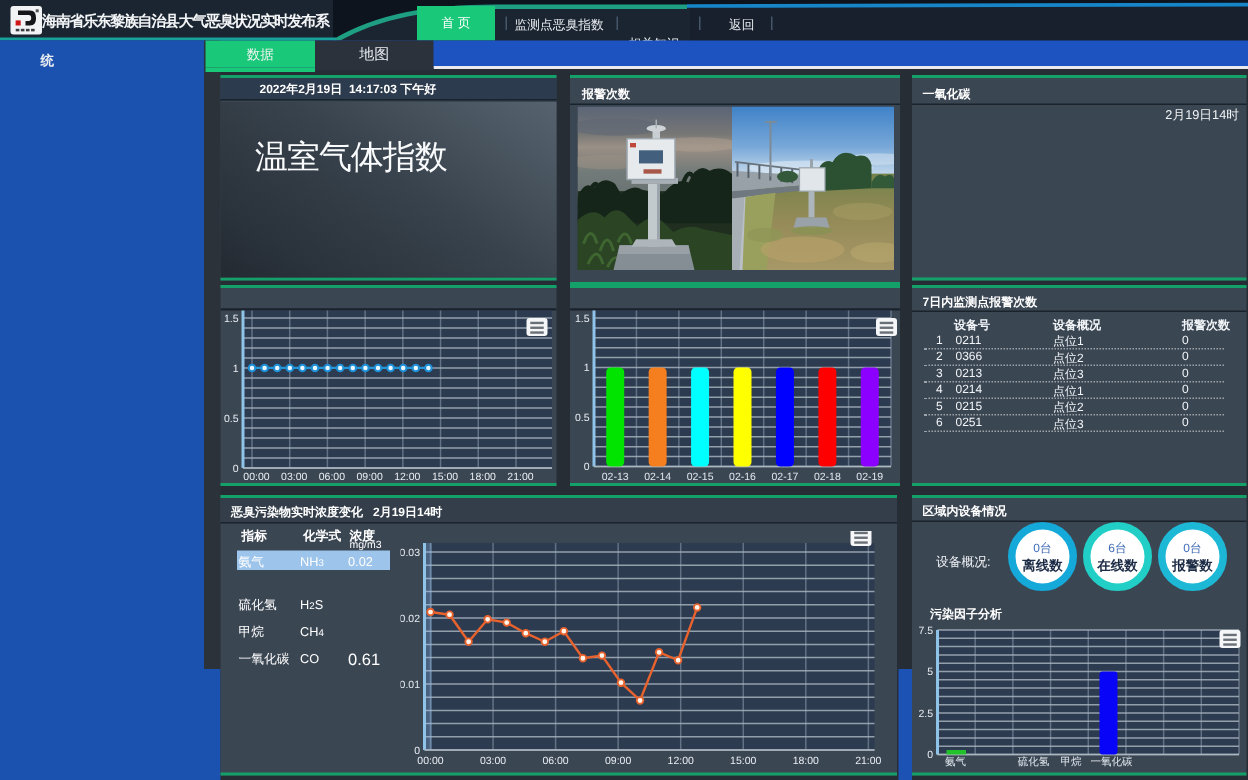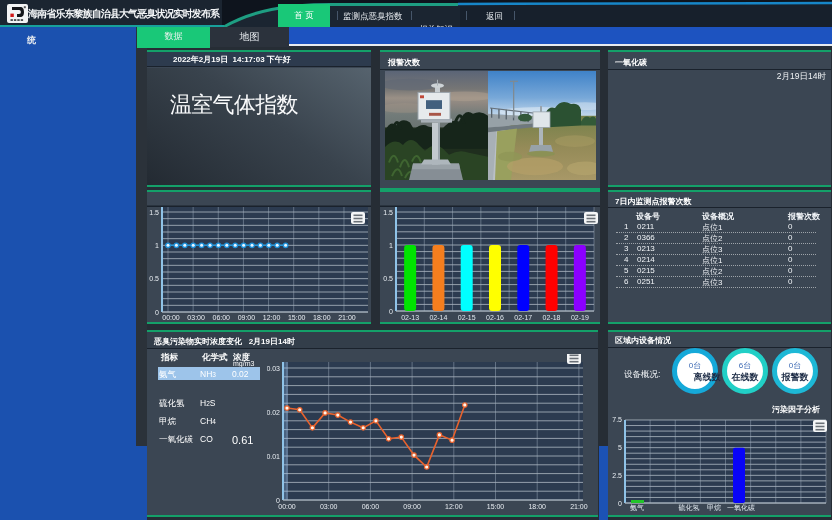--- a/index.html
+++ b/index.html
@@ -420,32 +420,32 @@
     </div>
 </div>
 
 <div class="panel" style="left:608px;top:330px;width:223px;height:187px;">
   <div class="ptitle" style="left:7px;top:3px;">区域内设备情况</div>
   <div class="abs" style="left:0;top:15px;width:223px;height:1px;background:#1a222c;"></div>
   <div class="abs" style="left:16px;top:37px;font-size:8.5px;color:#eef1f4;">设备概况:</div>
   <div id="circles">
       <div class="abs" style="left: 64px; top: 16px; width: 46px; height: 46px; border-radius: 50%; background: rgb(255, 255, 255); border: 5px solid rgb(21, 169, 217);">
         <div style="position:absolute;left:0;top:7px;width:36px;text-align:center;font-size:8px;color:#3d6ab5;">0台</div>
-        <div style="position:absolute;left:0;top:18px;width:36px;text-align:center;font-size:9px;font-weight:bold;color:#1c2b45;margin-left:12px;">离线数</div>
+        <div style="position:absolute;left:0;top:18px;width:36px;text-align:center;font-size:9px;font-weight:bold;color:#1c2b45;">离线数</div>
       </div>
       <div class="abs" style="left: 114px; top: 16px; width: 46px; height: 46px; border-radius: 50%; background: rgb(255, 255, 255); border: 5px solid rgb(33, 207, 198);">
         <div style="position:absolute;left:0;top:7px;width:36px;text-align:center;font-size:8px;color:#3d6ab5;">6台</div>
         <div style="position:absolute;left:0;top:18px;width:36px;text-align:center;font-size:9px;font-weight:bold;color:#1c2b45;">在线数</div>
       </div>
       <div class="abs" style="left: 164px; top: 16px; width: 46px; height: 46px; border-radius: 50%; background: rgb(255, 255, 255); border: 5px solid rgb(29, 184, 214);">
         <div style="position:absolute;left:0;top:7px;width:36px;text-align:center;font-size:8px;color:#3d6ab5;">0台</div>
         <div style="position:absolute;left:0;top:18px;width:36px;text-align:center;font-size:9px;font-weight:bold;color:#1c2b45;">报警数</div>
       </div>
     </div>
-  <div class="abs" style="left:12px;top:72px;width:200px;text-align:right;font-size:8px;font-weight:bold;">污染因子分析</div>
+  <div class="abs" style="left:12px;top:72px;width:200px;text-align:left;font-size:8px;font-weight:bold;">污染因子分析</div>
   <svg class="abs" style="left:0;top:81px;" width="223" height="106" viewBox="0 0 223 106" id="chartH">
       <rect x="17" y="7" width="201" height="83" fill="#2c3b50"></rect>
       <line x1="17" y1="90" x2="218" y2="90" stroke="rgba(218,226,234,0.6)" stroke-width="1"></line>
       <line x1="17" y1="84.46666666666667" x2="218" y2="84.46666666666667" stroke="rgba(218,226,234,0.6)" stroke-width="1"></line>
       <line x1="17" y1="78.93333333333334" x2="218" y2="78.93333333333334" stroke="rgba(218,226,234,0.6)" stroke-width="1"></line>
       <line x1="17" y1="73.4" x2="218" y2="73.4" stroke="rgba(218,226,234,0.6)" stroke-width="1"></line>
       <line x1="17" y1="67.86666666666667" x2="218" y2="67.86666666666667" stroke="rgba(218,226,234,0.6)" stroke-width="1"></line>
       <line x1="17" y1="62.333333333333336" x2="218" y2="62.333333333333336" stroke="rgba(218,226,234,0.6)" stroke-width="1"></line>
       <line x1="17" y1="56.8" x2="218" y2="56.8" stroke="rgba(218,226,234,0.6)" stroke-width="1"></line>
       <line x1="17" y1="51.266666666666666" x2="218" y2="51.266666666666666" stroke="rgba(218,226,234,0.6)" stroke-width="1"></line>

